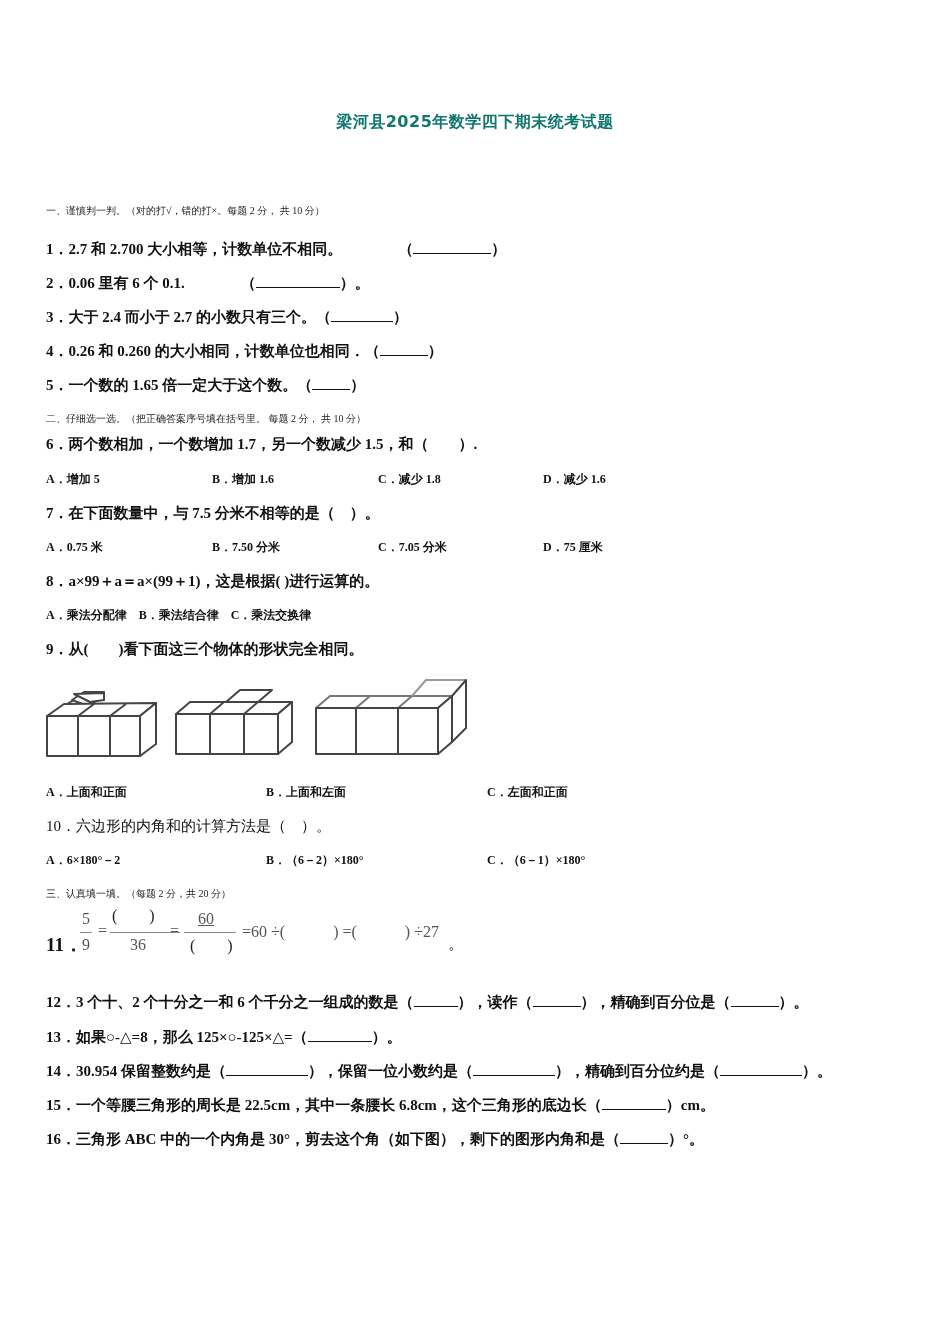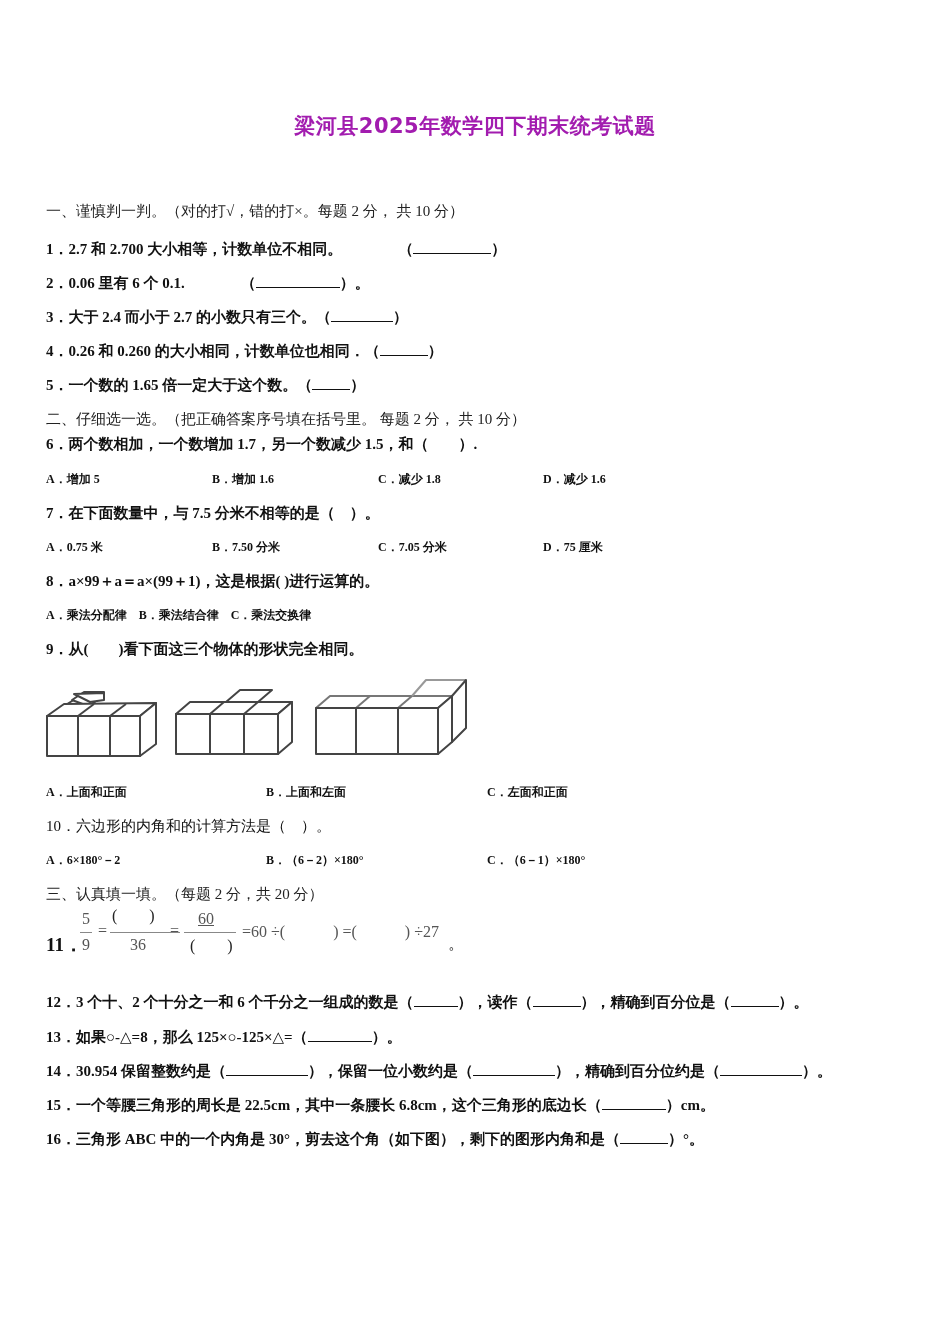--- a/index.html
+++ b/index.html
@@ -4,27 +4,27 @@
   <style>
     html, body { margin: 0; padding: 0; background: #ffffff; }
     body {
       width: 950px; height: 1344px; position: relative; overflow: hidden;
       font-family: "Liberation Serif", "DejaVu Serif", serif;
       color: #111; 
     }
     .title {
       position: absolute; left: 0; width: 950px; top: 112px; text-align: center;
       font-family: "DejaVu Sans", "Liberation Sans", sans-serif;
-      font-weight: bold; font-size: 21px; letter-spacing: 0.5px; color: #a21caf;
+      font-weight: bold; font-size: 16px; letter-spacing: 0.5px; color: #0f766e;
     }
     .line {
       position: absolute; left: 46px; white-space: nowrap;
       font-size: 15px; line-height: 20px; font-weight: bold; color: #111;
     }
-    .line.hdr { font-weight: normal; font-size: 15px; color: #222; }
+    .line.hdr { font-weight: normal; font-size: 10px; color: #222; }
     .opt { position: absolute; white-space: nowrap; font-size: 12px; line-height: 20px; font-weight: bold; }
     .blank { display: inline-block; border-bottom: 1.2px solid #111; height: 14px; vertical-align: baseline; }
     .figs { position: absolute; left: 44px; top: 672px; width: 440px; height: 92px; }
     .frac-area {
       position: absolute; left: 46px; top: 906px; height: 56px; width: 440px;
     }
     .frac-area .num { position: absolute; font-family: "Liberation Serif", serif; font-size: 16px; color: #555; }
     .frac-area .bar { position: absolute; height: 1px; background: #888; }
     .q11label { position: absolute; left: 0; top: 26px; font-weight: bold; font-size: 19px; }
   </style>

